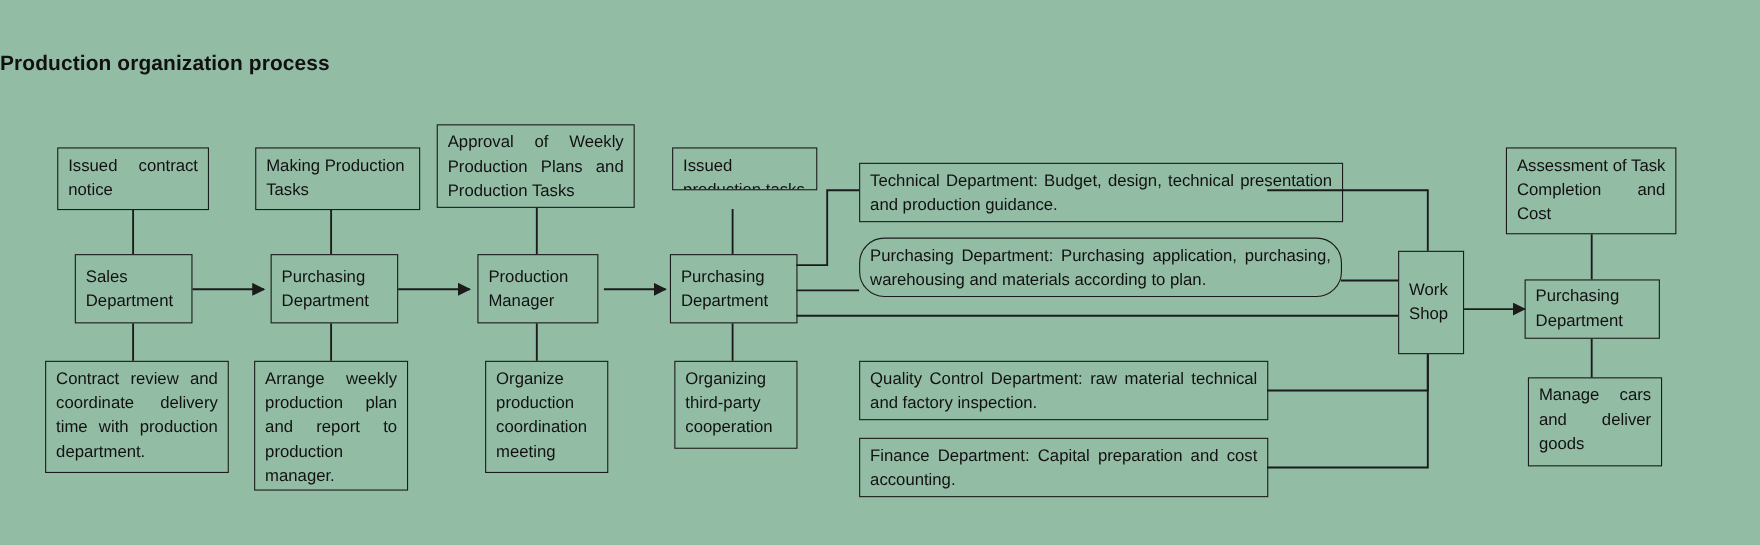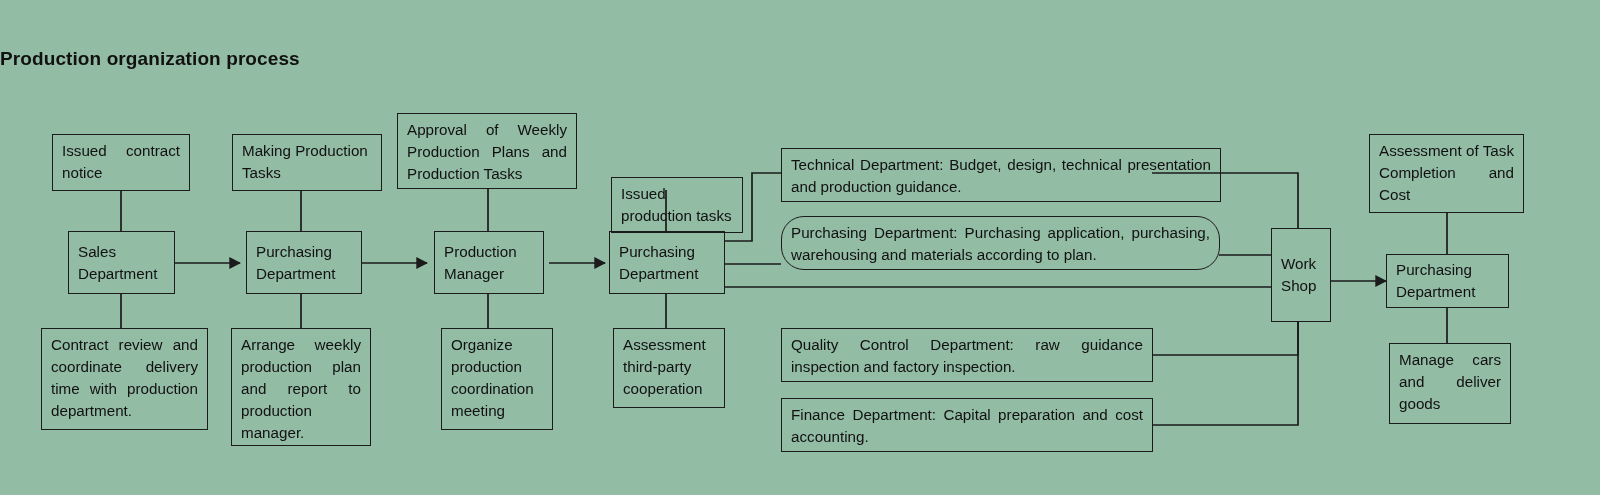--- a/index.html
+++ b/index.html
@@ -142,42 +142,42 @@
 </div>
 
 <div class="node center-v nojust" style="left:434px; top:231px; width:110px; height:63px;">
   <span>Production Manager</span>
 </div>
 
 <div class="node nojust" style="left:441px; top:328px; width:112px; height:102px;">
   <span>Organize production coordination meeting</span>
 </div>
 
-<div class="node nojust" style="left:611px; top:134px; width:132px; height:56px;margin-top:43px;">
+<div class="node nojust" style="left:611px; top:134px; width:132px; height:39px;">
   <span>Issued production tasks</span>
 </div>
 
 <div class="node center-v nojust" style="left:609px; top:231px; width:116px; height:63px;">
   <span>Purchasing Department</span>
 </div>
 
 <div class="node nojust" style="left:613px; top:328px; width:112px; height:80px;">
-  <span>Assessment third-party cooperation</span>
+  <span>Organizing third-party cooperation</span>
 </div>
 
 <div class="node justify-lines" style="left:781px; top:148px; width:440px; height:54px;">
   <span>Technical Department: Budget, design, technical presentation and production guidance.</span>
 </div>
 
 <div class="node justify-lines" style="left:781px; top:216px; width:439px; height:54px;border-radius:23px;">
   <span>Purchasing  Department:  Purchasing  application, purchasing, warehousing and materials according to plan.</span>
 </div>
 
 <div class="node justify-lines" style="left:781px; top:328px; width:372px; height:54px;">
-  <span>Quality  Control  Department:  raw  guidance inspection and factory inspection.</span>
+  <span>Quality  Control  Department:  raw  material technical and factory inspection.</span>
 </div>
 
 <div class="node justify-lines" style="left:781px; top:398px; width:372px; height:54px;">
   <span>Finance  Department:  Capital  preparation  and cost accounting.</span>
 </div>
 
 <div class="node center-v nojust" style="left:1271px; top:228px; width:60px; height:94px;">
   <span>Work Shop</span>
 </div>
 

